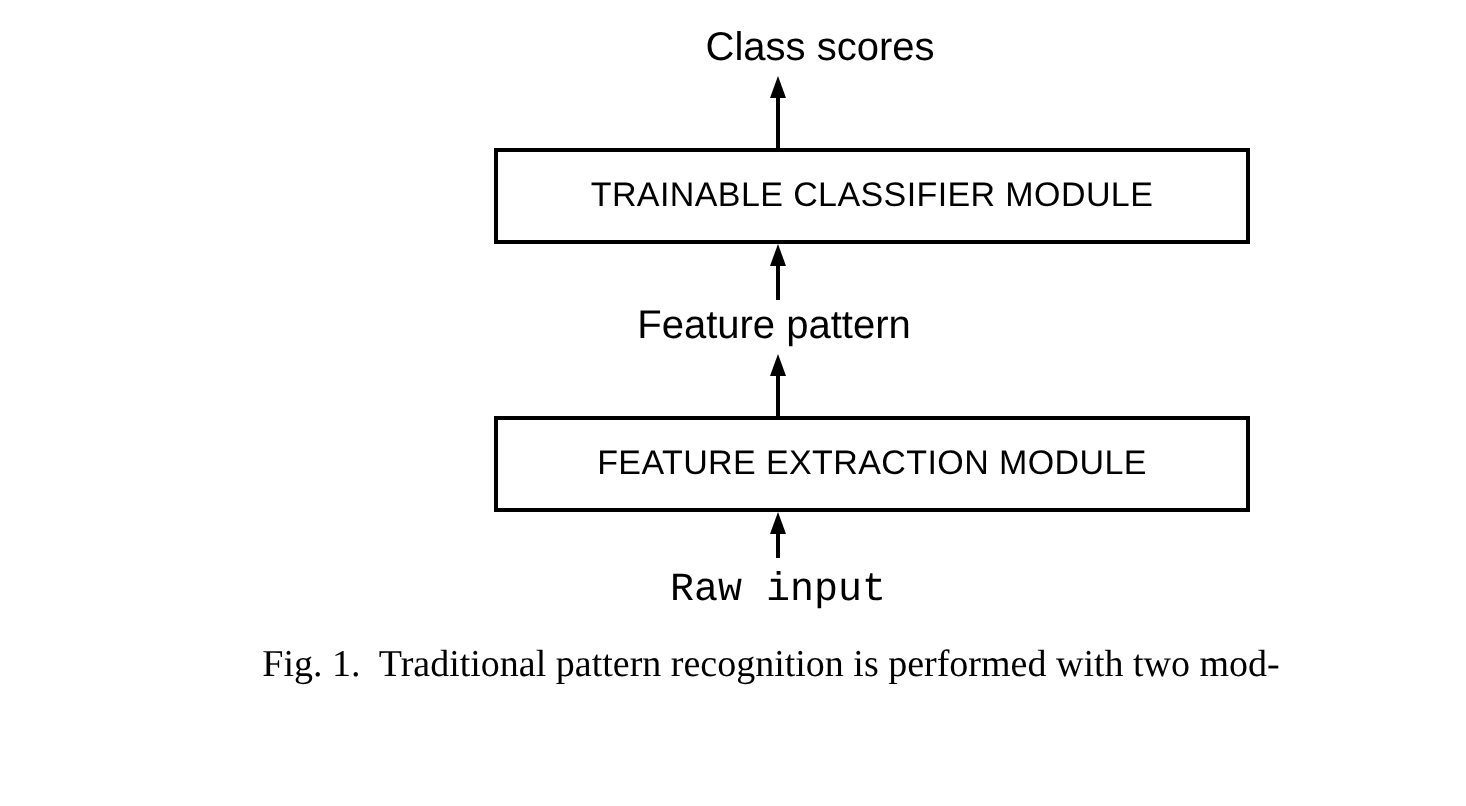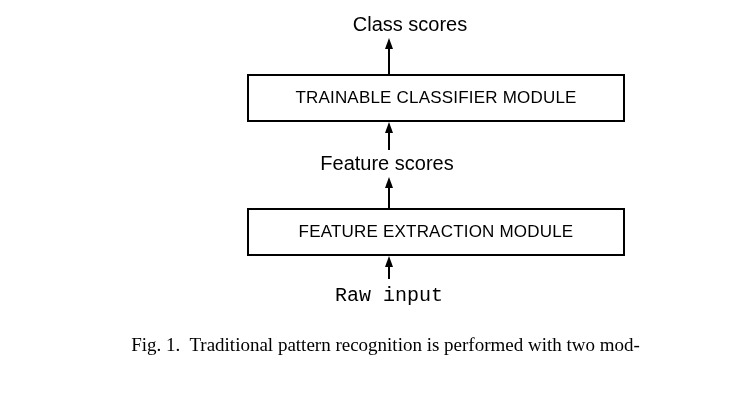--- a/index.html
+++ b/index.html
@@ -61,21 +61,21 @@
   }
   .arrow-line {
     width: 2px;
     flex: 1;
     background: #000000;
     margin-top: -2px;
   }
   
   .caption {
     position: absolute;
-    top: 335px;
+    top: 323px;
     left: 0;
     right: 0;
     padding-left: 38px;
     text-align: center;
     font-family: "Liberation Serif", "DejaVu Serif", serif;
     font-size: 19px;
     line-height: 20px;
     color: #000000;
   }
   .caption-line {
@@ -98,21 +98,21 @@
 
     <div class="module-box" style="top:74px;">
       <span class="module-label">TRAINABLE CLASSIFIER MODULE</span>
     </div>
 
     <div class="arrow" style="left:389px; top:122px; height:28px;">
       <div class="arrow-head"></div>
       <div class="arrow-line"></div>
     </div>
 
-    <div class="flow-label" style="left:387px; top:152px;">Feature scores</div>
+    <div class="flow-label" style="left:387px; top:152px;">Feature pattern</div>
 
     <div class="arrow" style="left:389px; top:177px; height:31px;">
       <div class="arrow-head"></div>
       <div class="arrow-line"></div>
     </div>
 
     <div class="module-box" style="top:208px;">
       <span class="module-label">FEATURE EXTRACTION MODULE</span>
     </div>
 

